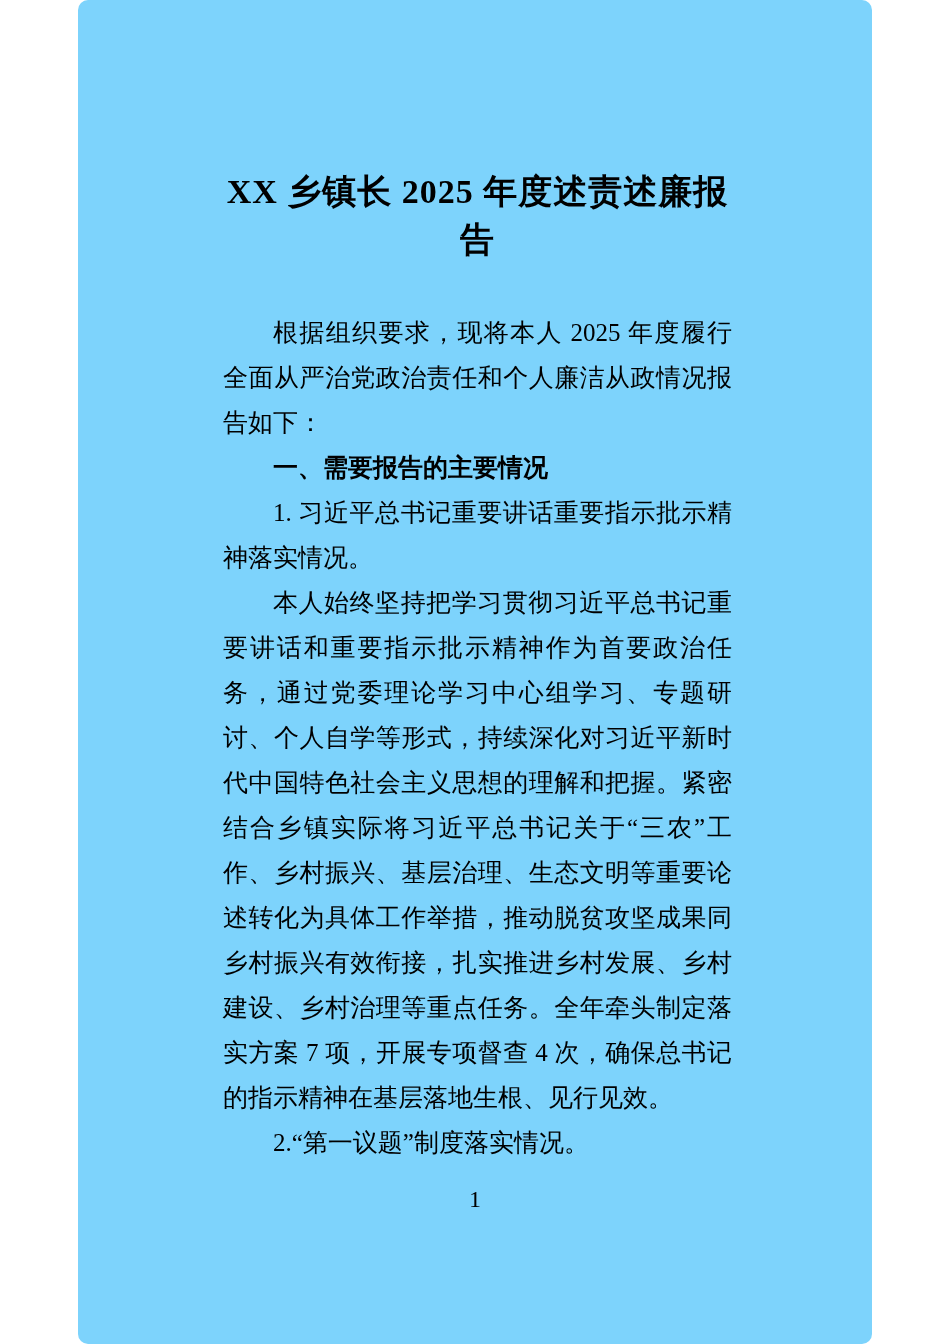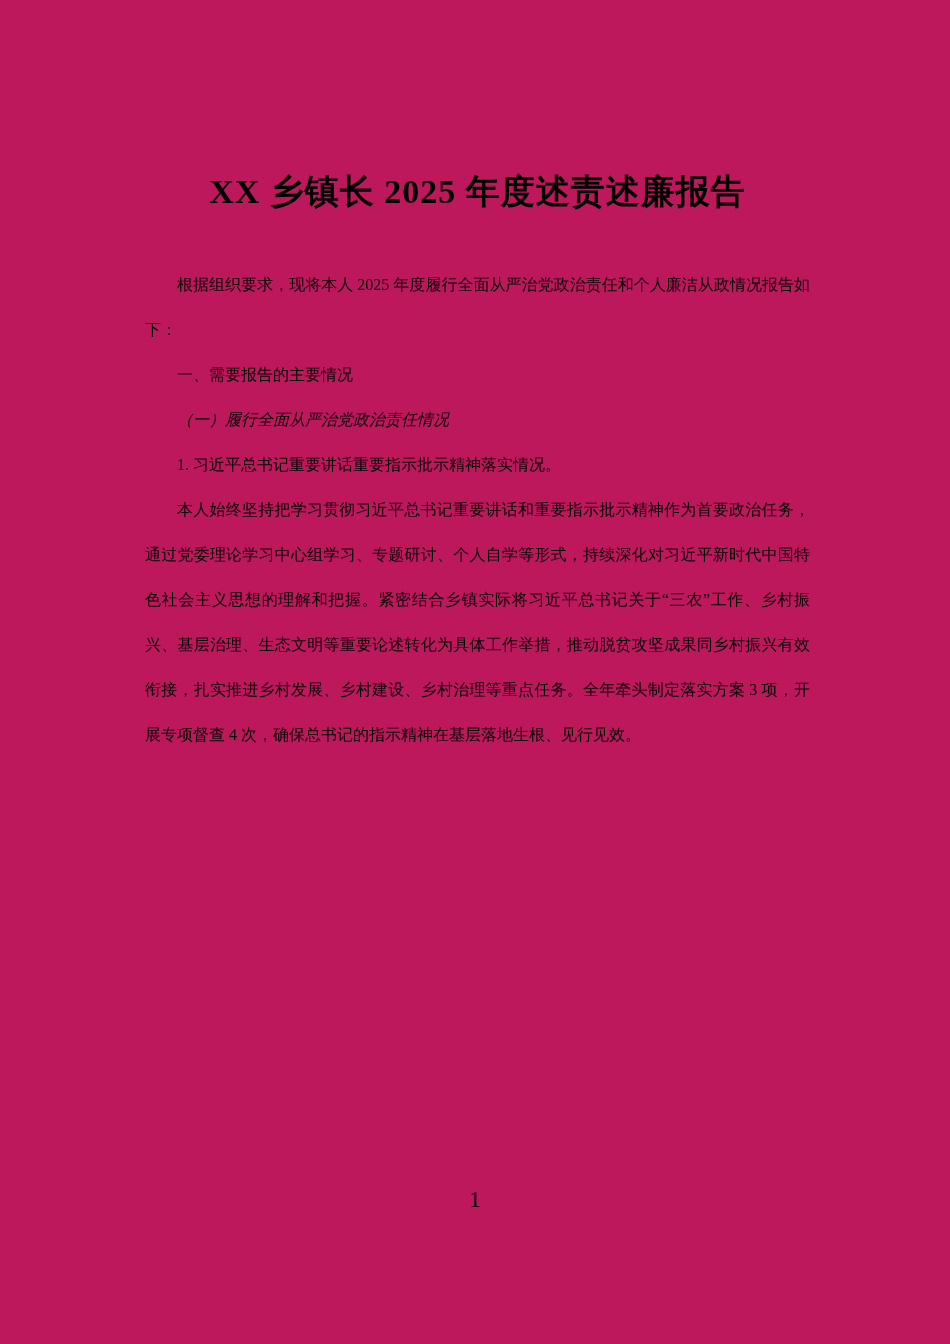--- a/index.html
+++ b/index.html
@@ -2,49 +2,50 @@
 <html><head>
 <meta charset="utf-8">
 <style>
   html, body {
     margin: 0;
     padding: 0;
     background: #ffffff;
   }
   .page {
     position: relative;
-    width: 950px;
+    width: 794px;
     height: 1344px;
     margin: 0 auto;
-    background: #be185d;
+    background: #7dd3fc;
     box-sizing: border-box;
     padding: 168px 140px 0 145px;
     font-family: "Liberation Serif", "DejaVu Serif", serif;
     color: #000000;
     overflow: hidden;
+    border-radius: 10px;
   }
   .doc-title {
     font-size: 34px;
     font-weight: bold;
     text-align: center;
     margin: 0 0 46px 0;
     line-height: 48px;
     letter-spacing: 1px;
     font-family: "Liberation Serif", "DejaVu Serif", serif;
   }
   .page p {
     margin: 0;
-    font-size: 16px;
+    font-size: 25px;
     line-height: 45px;
     text-align: justify;
     text-indent: 2em;
     word-break: break-all;
   }
   .heading {
-    font-weight: normal;
+    font-weight: bold;
     font-family: "Liberation Sans", "DejaVu Sans", sans-serif;
   }
   .subheading {
     font-style: italic;
   }
   .bold-lead {
     font-weight: normal;
   }
   .page-number {
     position: absolute;
@@ -60,22 +61,22 @@
 </head>
 <body>
 
 <div class="page">
   <h1 class="doc-title">XX 乡镇长 2025 年度述责述廉报告</h1>
 
   <p class="body">根据组织要求，现将本人 2025 年度履行全面从严治党政治责任和个人廉洁从政情况报告如下：</p>
 
   <p class="heading">一、需要报告的主要情况</p>
 
-  <p class="subheading">（一）履行全面从严治党政治责任情况</p>
 
   <p class="bold-lead">1. 习近平总书记重要讲话重要指示批示精神落实情况。</p>
 
-  <p class="body">本人始终坚持把学习贯彻习近平总书记重要讲话和重要指示批示精神作为首要政治任务，通过党委理论学习中心组学习、专题研讨、个人自学等形式，持续深化对习近平新时代中国特色社会主义思想的理解和把握。紧密结合乡镇实际将习近平总书记关于“三农”工作、乡村振兴、基层治理、生态文明等重要论述转化为具体工作举措，推动脱贫攻坚成果同乡村振兴有效衔接，扎实推进乡村发展、乡村建设、乡村治理等重点任务。全年牵头制定落实方案 3 项，开展专项督查 4 次，确保总书记的指示精神在基层落地生根、见行见效。</p>
+  <p class="body">本人始终坚持把学习贯彻习近平总书记重要讲话和重要指示批示精神作为首要政治任务，通过党委理论学习中心组学习、专题研讨、个人自学等形式，持续深化对习近平新时代中国特色社会主义思想的理解和把握。紧密结合乡镇实际将习近平总书记关于“三农”工作、乡村振兴、基层治理、生态文明等重要论述转化为具体工作举措，推动脱贫攻坚成果同乡村振兴有效衔接，扎实推进乡村发展、乡村建设、乡村治理等重点任务。全年牵头制定落实方案 7 项，开展专项督查 4 次，确保总书记的指示精神在基层落地生根、见行见效。</p>
 
+  <p class="bold-lead">2.“第一议题”制度落实情况。</p>
 
 
   <div class="page-number">1</div>
 </div>
 
 </body></html>

